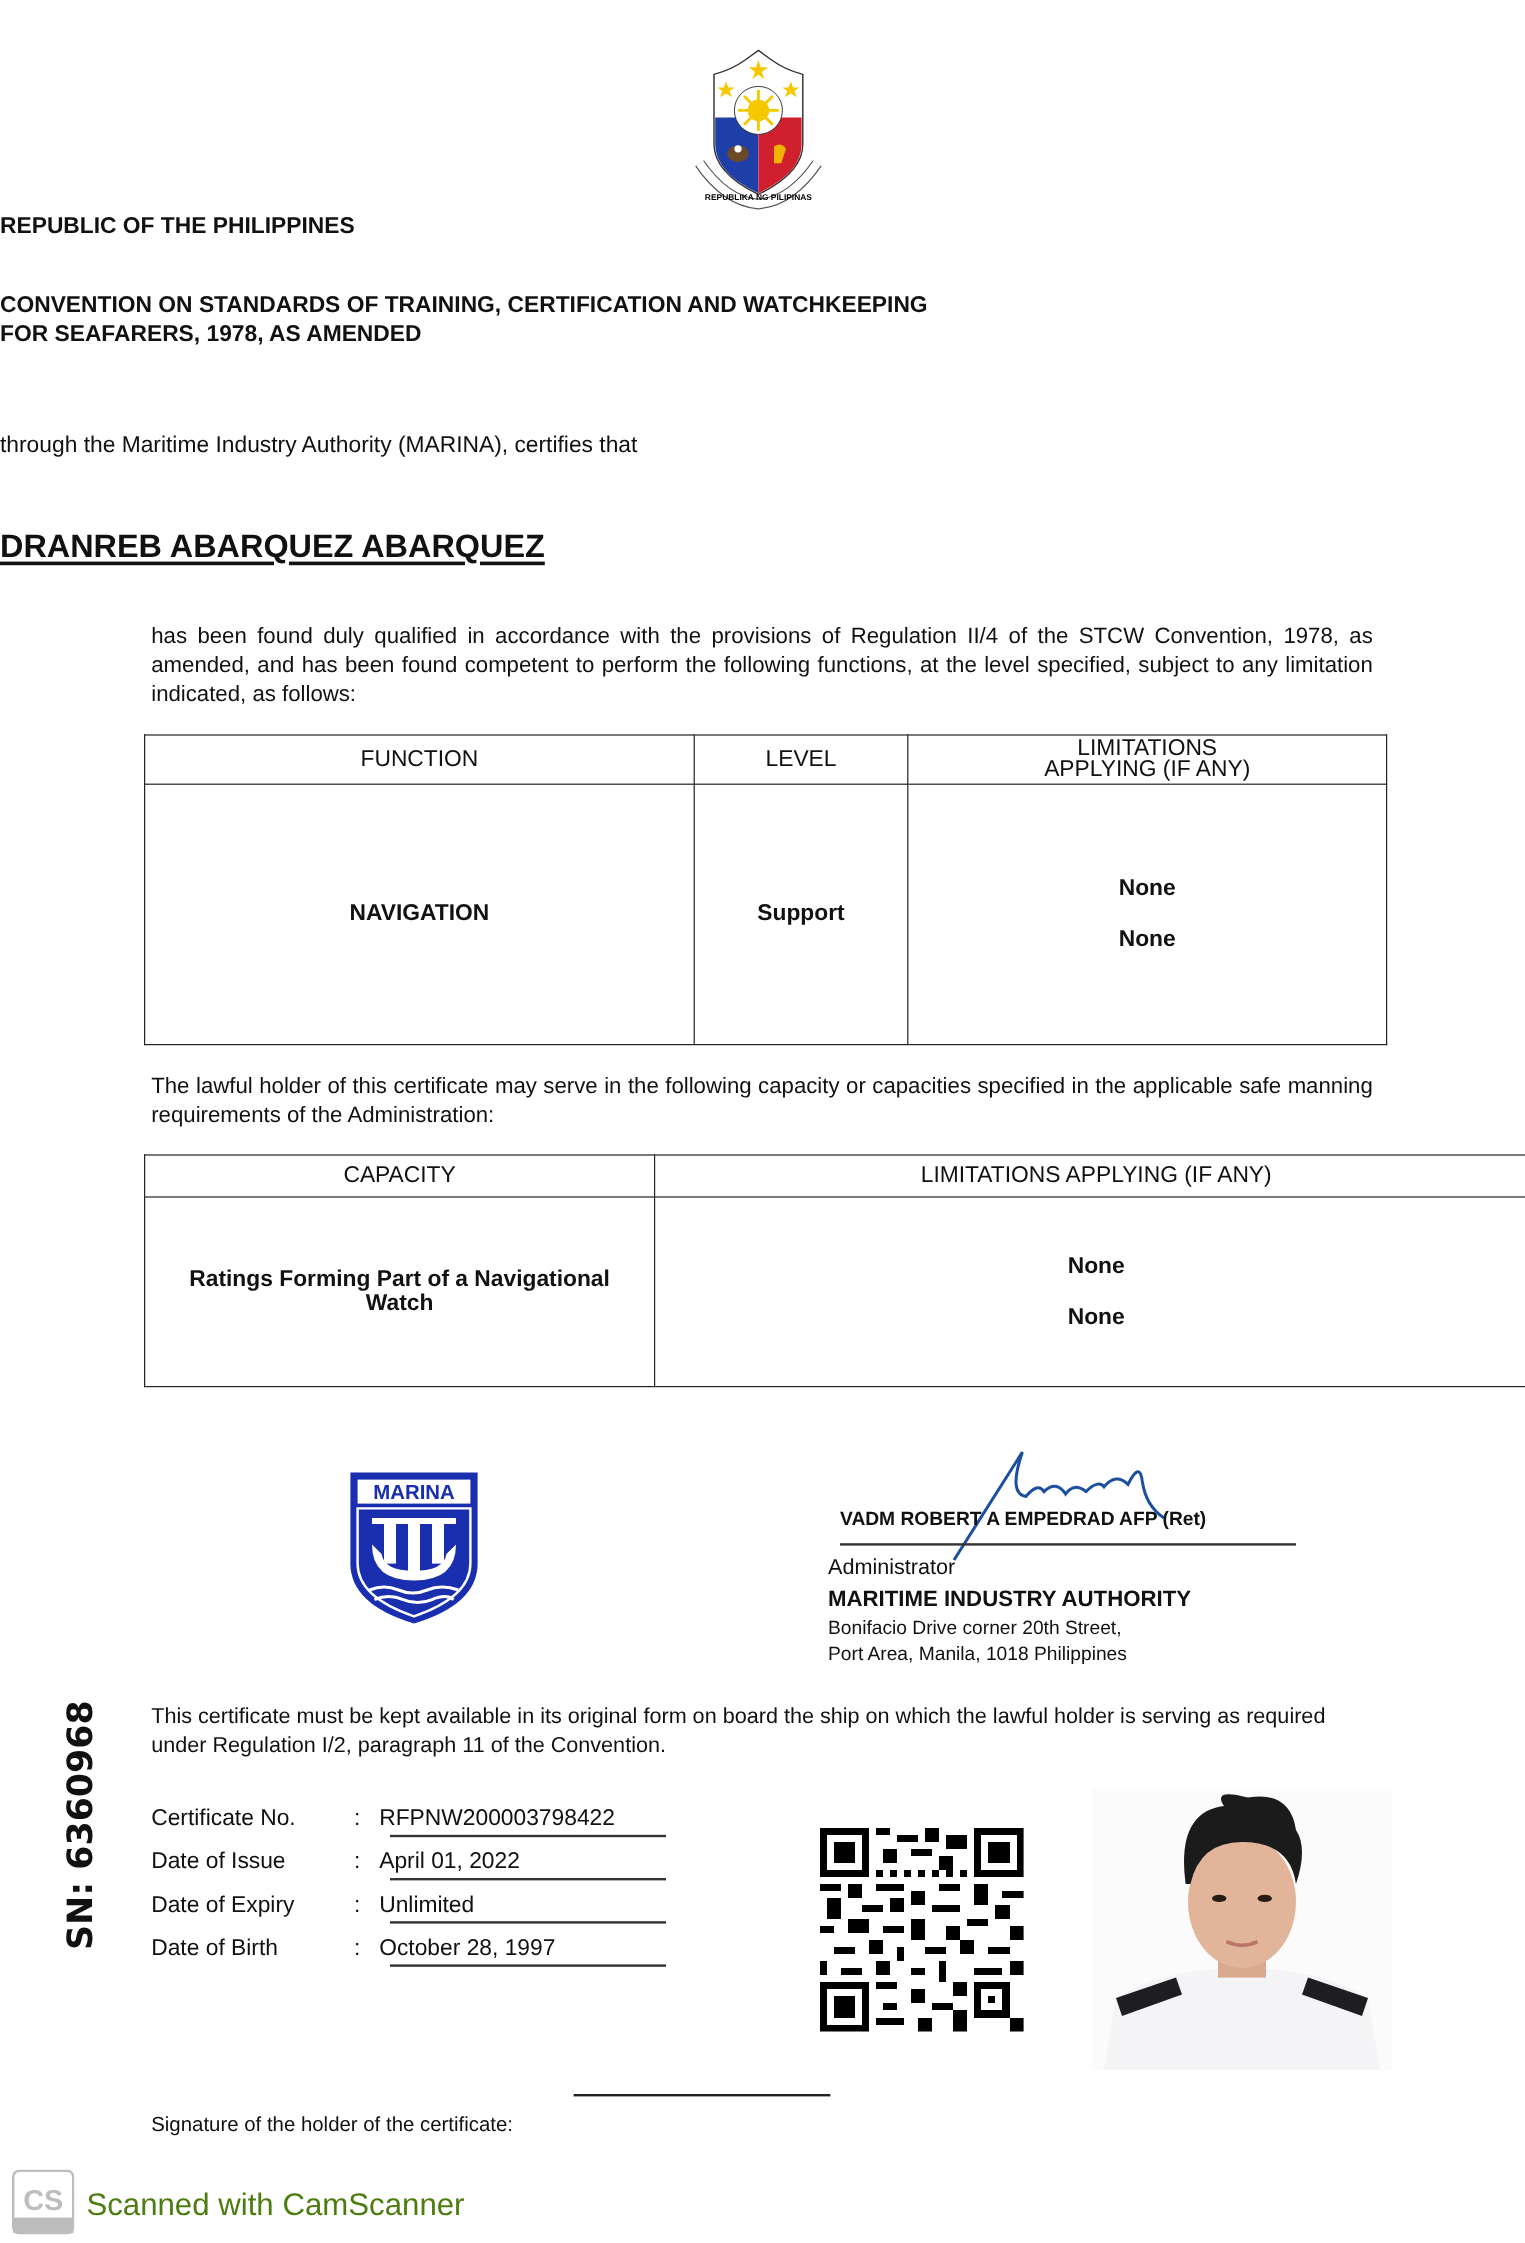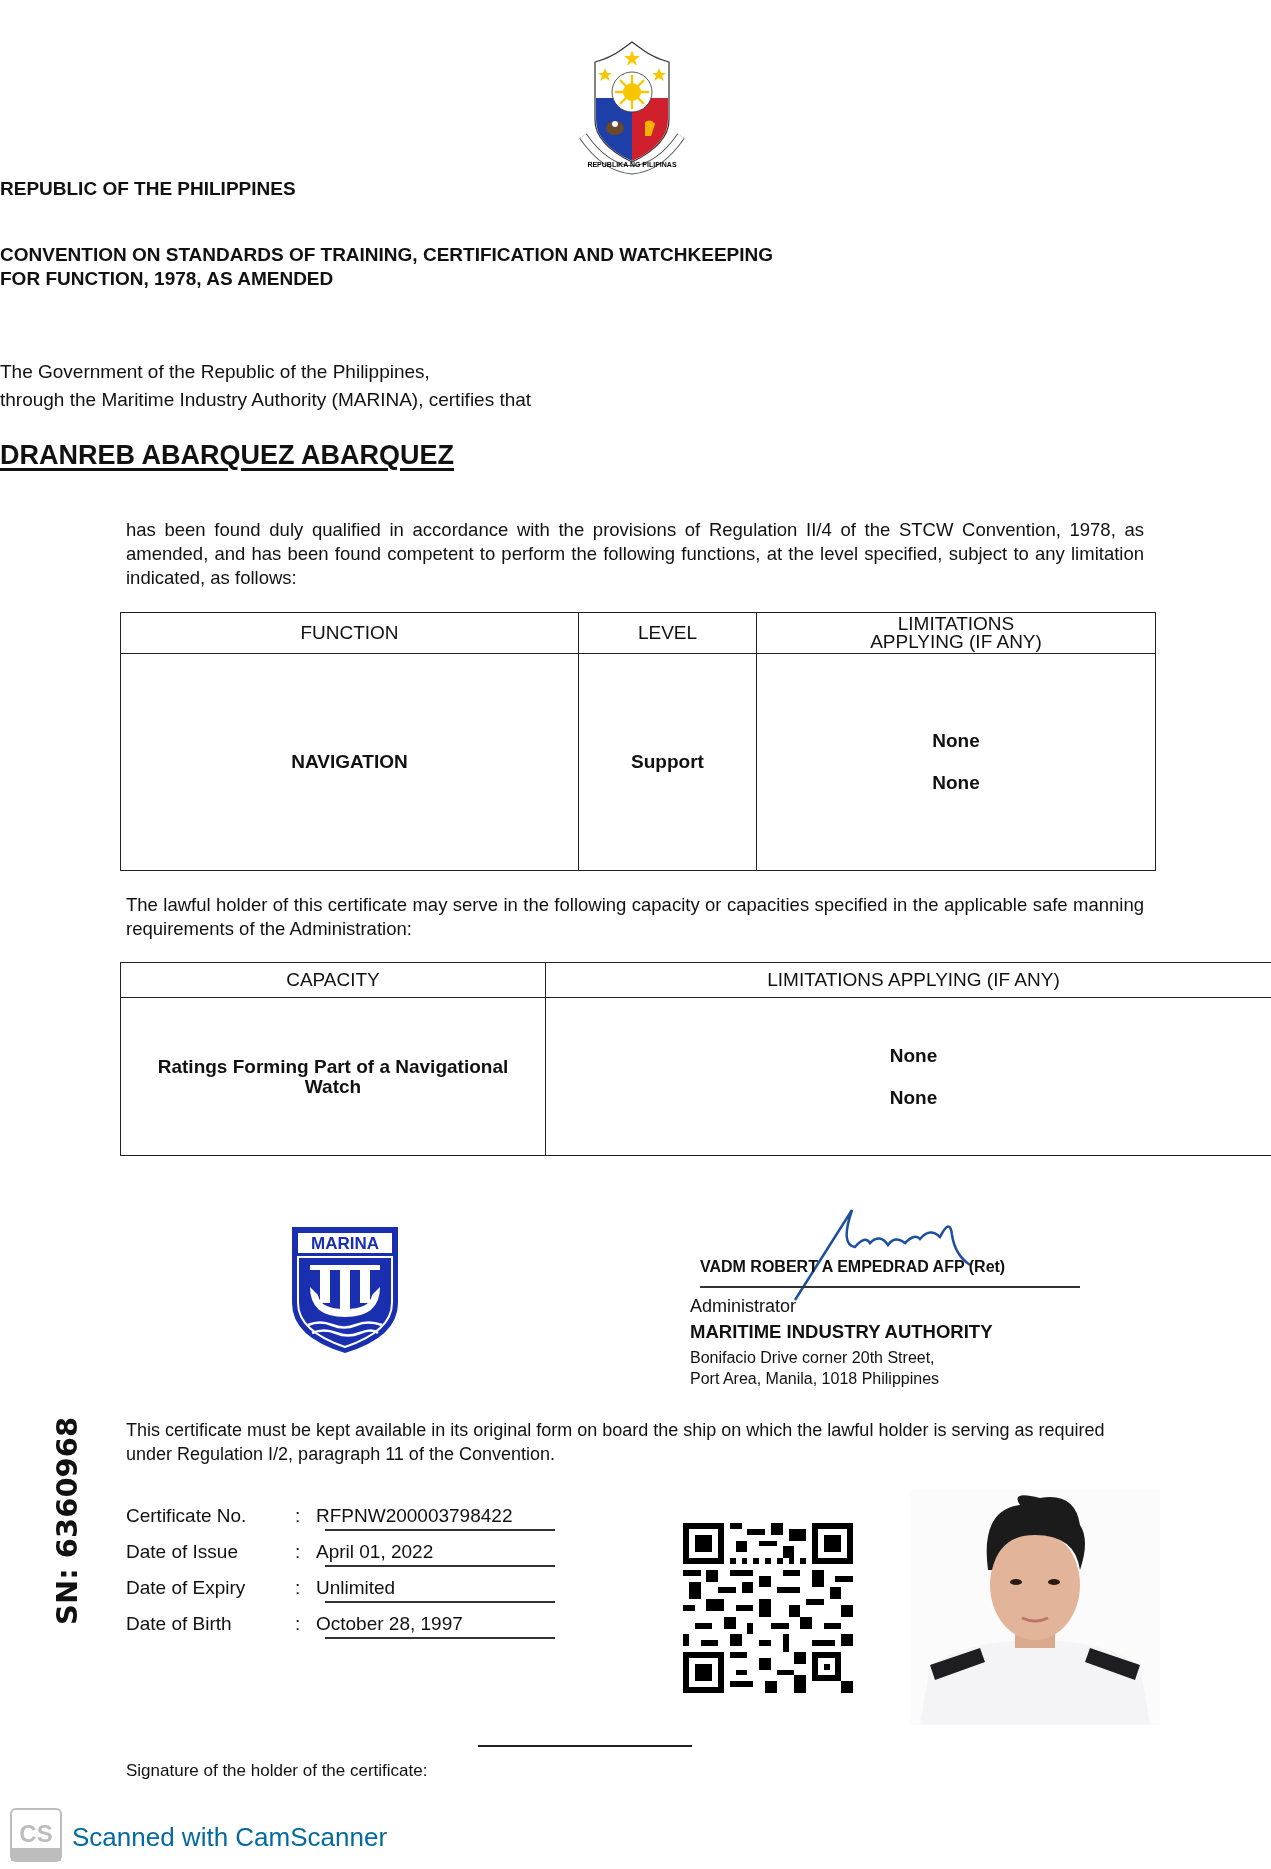--- a/index.html
+++ b/index.html
@@ -39,21 +39,21 @@
   .field-row { position: absolute; left: 126px; font-size: 19px; height: 36px; }
   .field-row .lbl { position: absolute; left: 0; top: 0; width: 170px; }
   .field-row .colon { position: absolute; left: 169px; top: 0; }
   .field-row .val { position: absolute; left: 190px; top: 0; white-space: nowrap; }
   .field-row .uline { position: absolute; left: 199px; top: 24px; width: 230px; height: 1.5px; background: #333; }
   .qr { left: 683px; top: 1523px; width: 170px; height: 170px; }
   .photo { left: 910px; top: 1490px; width: 250px; height: 235px; }
   .holder-sig-lbl { left: 126px; top: 1718px; font-size: 17px; margin-top: 43px; }
   .holder-sig-line { left: 478px; top: 1745px; width: 214px; height: 1.5px; background: #222; }
   .cs-logo { left: 10px; top: 1808px; width: 52px; height: 54px; }
-  .cs-text { left: 72px; top: 1822px; font-size: 26px; color: #0369a1; }
+  .cs-text { left: 72px; top: 1822px; font-size: 26px; color: #4d7c0f; }
 </style>
 </head>
 <body>
 
 <svg class="abs seal" viewBox="0 0 135 135">
   <path d="M30 22 Q45 18 56 10 L67 2 L78 10 Q89 18 104 22 L104 80 Q104 104 67 122 Q30 104 30 80 Z" fill="#fff" stroke="#333" stroke-width="1.2"></path>
   <path d="M31 58 L67 58 L67 121 Q31 104 31 80 Z" fill="#1f3fa8"></path>
   <path d="M67 58 L103 58 L103 80 Q103 104 67 121 Z" fill="#d0202e"></path>
   <circle cx="67" cy="52" r="20" fill="#fff" stroke="#333" stroke-width="0.8"></circle>
   <circle cx="67" cy="52" r="9" fill="#f6c800"></circle>
@@ -71,25 +71,24 @@
   <path d="M80 82 Q86 78 90 84 L86 96 L80 96 Z" fill="#f2b300"></path>
   <path d="M18 96 Q40 128 67 130 Q94 128 116 96" fill="none" stroke="#555" stroke-width="9"></path>
   <path d="M18 96 Q40 128 67 130 Q94 128 116 96" fill="none" stroke="#fff" stroke-width="7"></path>
   <text x="67" y="127" font-size="7" text-anchor="middle" font-family="Liberation Sans, sans-serif" font-weight="bold">REPUBLIKA NG PILIPINAS</text>
 </svg>
 
 <div class="abs republic center">REPUBLIC OF THE PHILIPPINES</div>
 
 <div class="abs heading center">
   <div>CONVENTION ON STANDARDS OF TRAINING, CERTIFICATION AND WATCHKEEPING</div>
-  <div>FOR FUNCTION, 1978, AS AMENDED</div>
+  <div>FOR SEAFARERS, 1978, AS AMENDED</div>
 </div>
 
 <div class="abs gov center">
-  <div>The Government of the Republic of the Philippines,</div>
   <div>through the Maritime Industry Authority (MARINA), certifies that</div>
 </div>
 
 <div class="abs name center"><span>DRANREB ABARQUEZ ABARQUEZ</span></div>
 
 <div class="abs para p1">has been found duly qualified in accordance with the provisions of Regulation II/4 of the STCW Convention, 1978, as amended, and has been found competent to perform the following functions, at the level specified, subject to any limitation indicated, as follows:</div>
 
 <table class="grid t1">
   <tbody>
       <tr class="hdr">

